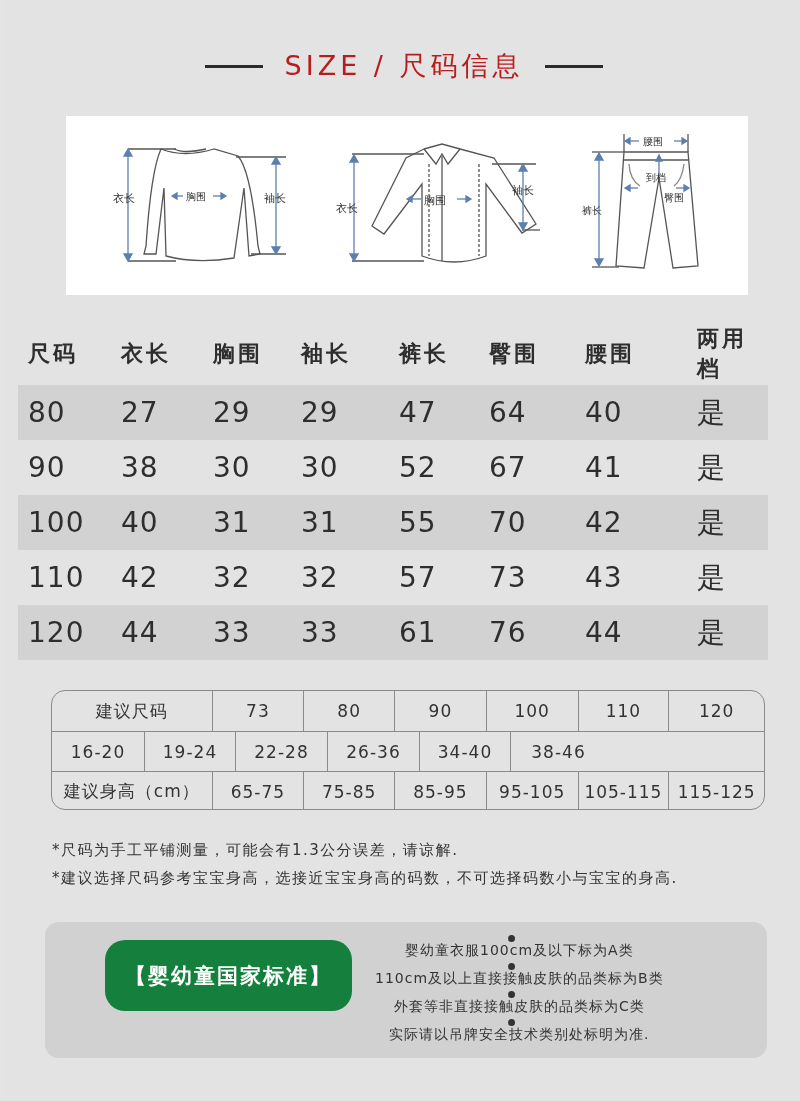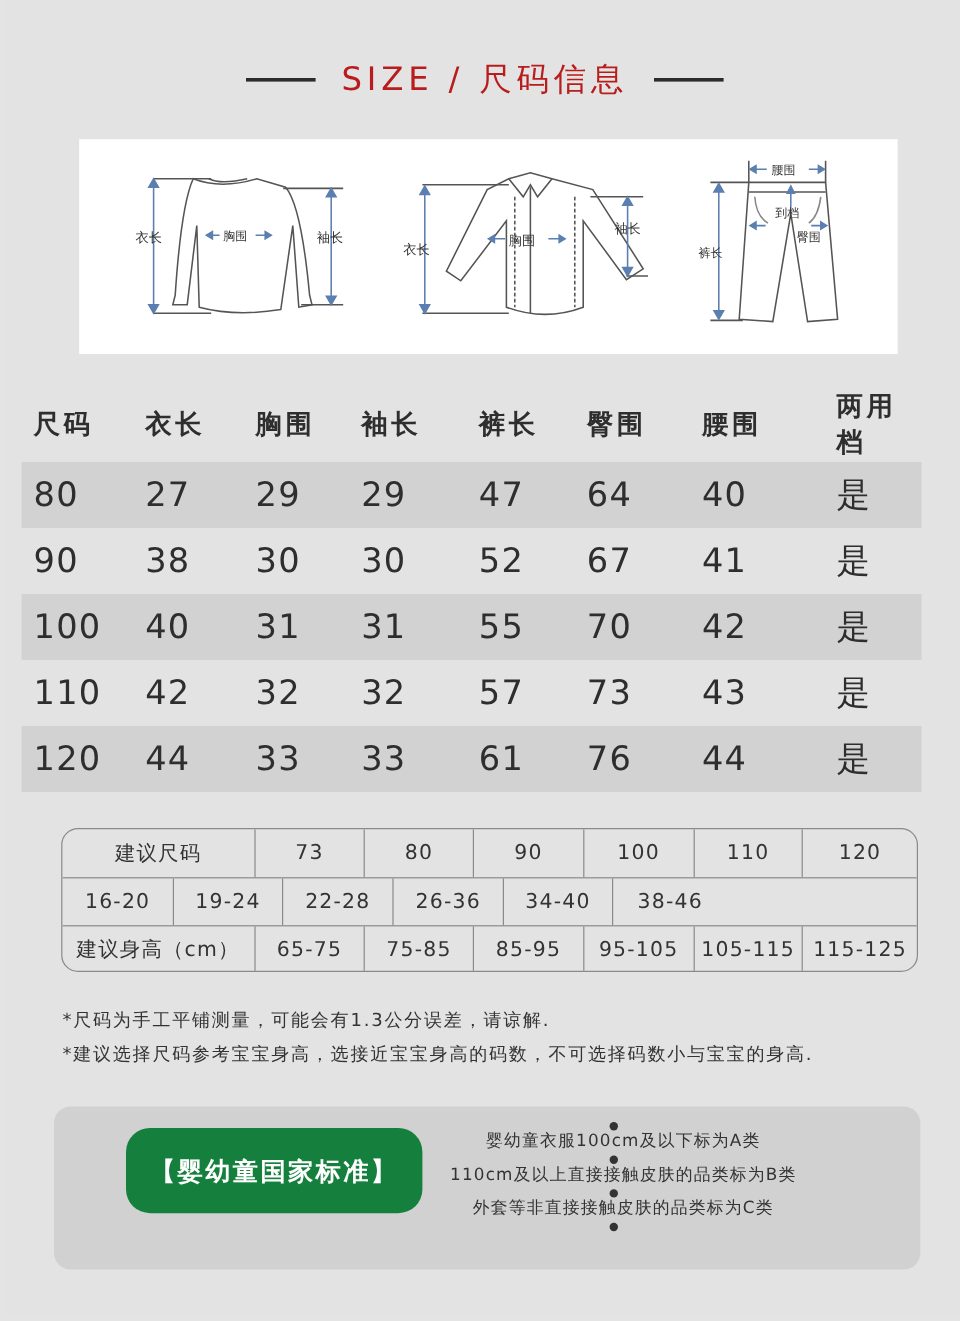--- a/index.html
+++ b/index.html
@@ -253,17 +253,18 @@
       <div class="std-item">
         <span class="bullet"></span>
         <span>110cm及以上直接接触皮肤的品类标为B类</span>
       </div>
       <div class="std-item">
         <span class="bullet"></span>
         <span>外套等非直接接触皮肤的品类标为C类</span>
       </div>
       <div class="std-item">
         <span class="bullet"></span>
+        <span>实际请以吊牌安全技术类别处标明为准.</span>
       </div>
     </div>
   </div>
 
 </div>
 
 </body></html>

